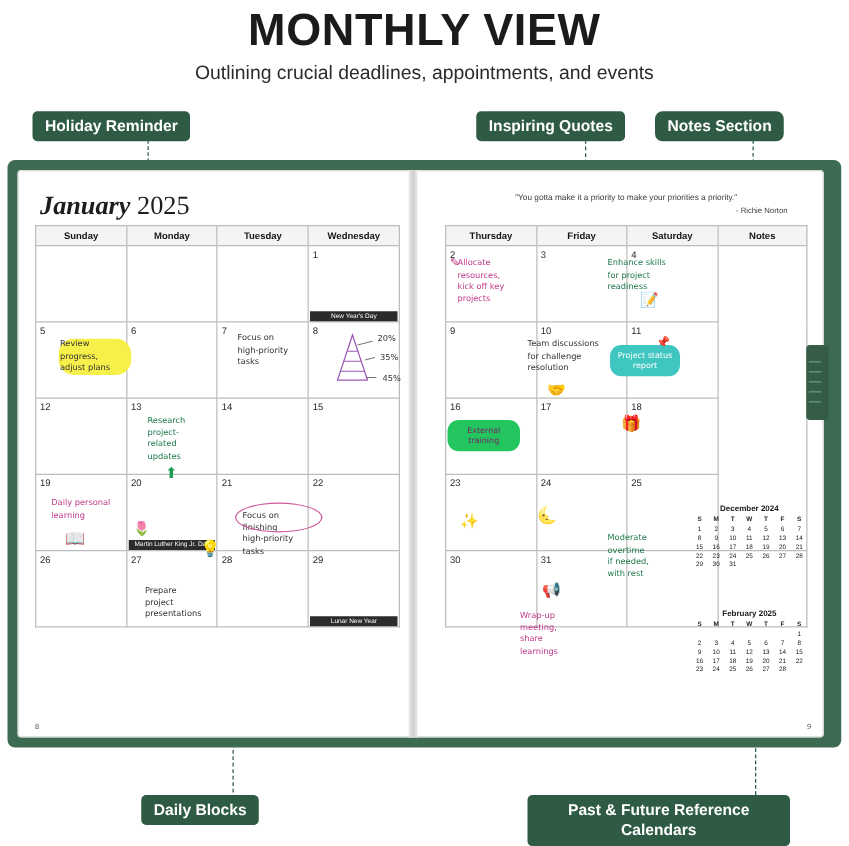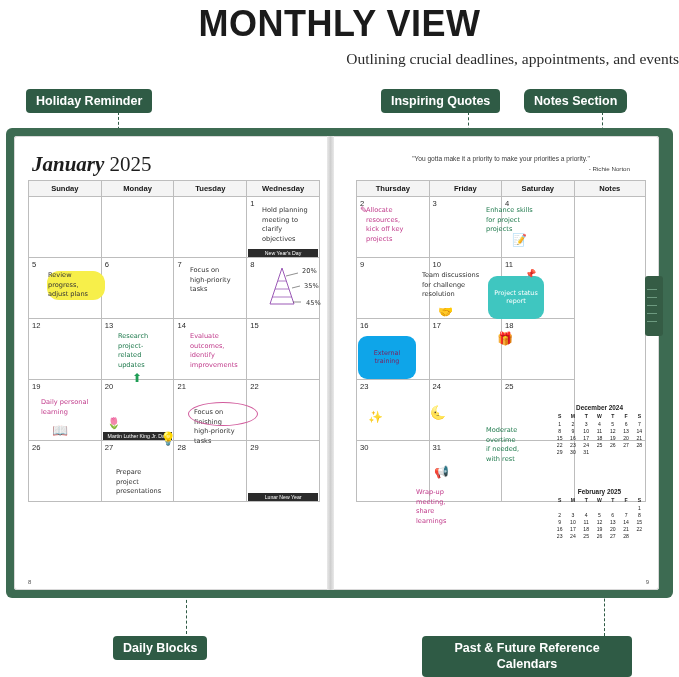--- a/index.html
+++ b/index.html
@@ -1,20 +1,20 @@
 <!DOCTYPE html>
 <html><head>
 <meta charset="utf-8">
 <style>
   html,body{margin:0;padding:0;}
   body{width:679px;height:677px;background:#ffffff;font-family:"Liberation Sans",sans-serif;overflow:hidden;position:relative;}
 
   
   .hdr-title{text-align:center;font-size:36px;font-weight:bold;letter-spacing:.5px;color:#1b1b1b;padding-top:4px;line-height:1.1;}
-  .hdr-sub{text-align:right;font-size:15.5px;color:#2b2b2b;margin-top:6px;font-family:Liberation Serif, serif;}
+  .hdr-sub{text-align:center;font-size:15.5px;color:#2b2b2b;margin-top:6px;}
 
   
   .callout{position:absolute;background:#2f5b45;color:#ffffff;font-size:12.5px;font-weight:bold;padding:5px 10px;border-radius:4px;white-space:nowrap;}
   .callout.two{white-space:normal;text-align:center;line-height:1.25;margin-left:33px;}
   .dash-v{position:absolute;border-left:1.5px dashed #2f5b45;}
   .dash-h{position:absolute;border-top:1.5px dashed #2f5b45;}
   .dot{position:absolute;width:5px;height:5px;border-radius:50%;background:#2f5b45;}
 
   
   .book{position:absolute;left:6px;top:128px;width:667px;height:470px;}
@@ -52,22 +52,22 @@
   .hol{position:absolute;left:1px;right:1px;bottom:0;background:#2b2b2b;color:#fff;font-size:5.2px;text-align:center;padding:1px 0;}
 
   
   .hw{position:absolute;font-family:"DejaVu Sans",sans-serif;font-size:6.6px;line-height:1.45;}
   .hw.pink{color:#c0398a;}
   .hw.green{color:#1f7a4d;}
   .hw.dark{color:#333;}
 
   .hl{background:#f7ef4a;padding:0 1px;border-radius:12px;}
 
-  .bubble{position:absolute;border-radius:9px;font-family:"DejaVu Sans",sans-serif;font-size:6.4px;line-height:1.3;text-align:center;padding:13px 5px;}
-  .bub-pink{background:#0ea5e9;color:#7a2363;}
+  .bubble{position:absolute;border-radius:9px;font-family:"DejaVu Sans",sans-serif;font-size:6.4px;line-height:1.3;text-align:center;padding:4px 5px;}
+  .bub-pink{background:#22c55e;color:#7a2363;}
   .bub-teal{background:#3fc6c0;color:#ffffff;}
 
   .oval{position:absolute;border:1.2px solid #d15b9c;border-radius:50%;}
 
   .pg-num{position:absolute;bottom:5px;font-size:6px;color:#555;}
 
   
   .mini{position:absolute;width:93px;font-size:5.2px;color:#222;text-align:center;font-family:"Liberation Sans",sans-serif;}
   .mini .mtitle{font-size:6.4px;font-weight:bold;margin-bottom:2px;color:#1a1a1a;}
   .mini table{border-collapse:collapse;width:100%;}
@@ -193,43 +193,35 @@
                 <span class="dnum">28</span>
               </td>
           <td>
             <span class="dnum">29</span>
             <div class="hol">Lunar New Year</div>
           </td>
         </tr>
       </tbody>
         </table>
 
-      <div class="hw dark" style="left:248px;top:70px;width:60px;white-space:pre-line;">Hold planning
-meeting to
-clarify
-objectives</div>
 
       <div class="hw dark hl" style="left:33px;top:135px;width:56px;white-space:pre-line;">Review
 progress,
 adjust plans</div>
 
       <div class="hw dark" style="left:176px;top:130px;width:62px;white-space:pre-line;">Focus on
 high-priority
 tasks</div>
 
       <div class="hw green" style="left:104px;top:196px;width:62px;white-space:pre-line;">Research
 project-
 related
 updates</div>
       <div class="doodle" style="left:118px;top:236px;color:#1f9d55;font-size:12px;">⬆</div>
 
-      <div class="hw pink" style="left:176px;top:196px;width:62px;white-space:pre-line;">Evaluate
-outcomes,
-identify
-improvements</div>
 
       <div class="hw pink" style="left:27px;top:262px;width:64px;white-space:pre-line;">Daily personal
 learning</div>
       <div class="doodle" style="left:38px;top:288px;font-size:13px;">📖</div>
 
       <div class="hw dark" style="left:180px;top:272px;width:58px;white-space:pre-line;">Focus on
 finishing
 high-priority
 tasks</div>
       <div class="oval" style="left:174px;top:266px;width:68px;height:22px;"></div>
@@ -336,21 +328,21 @@
         </table>
 
       <div class="doodle" style="left:18px;top:70px;font-size:9px;color:#c0398a;">✎</div>
       <div class="hw pink" style="left:24px;top:70px;width:52px;white-space:pre-line;">Allocate
 resources,
 kick off key
 projects</div>
 
       <div class="hw green" style="left:144px;top:70px;width:56px;white-space:pre-line;">Enhance skills
 for project
-projects</div>
+readiness</div>
       <div class="doodle" style="left:170px;top:98px;font-size:12px;">📝</div>
 
       <div class="hw dark" style="left:80px;top:135px;width:60px;white-space:pre-line;">Team discussions
 for challenge
 resolution</div>
       <div class="doodle" style="left:96px;top:170px;font-size:12px;">🤝</div>
 
       <div class="bubble bub-teal" style="left:146px;top:140px;width:46px;">Project
 status
 report</div>

